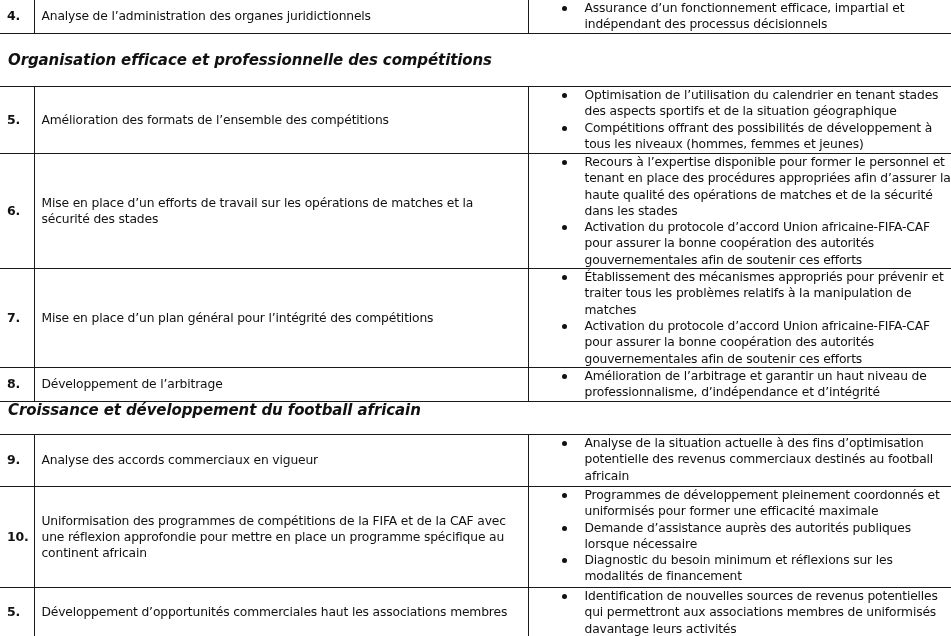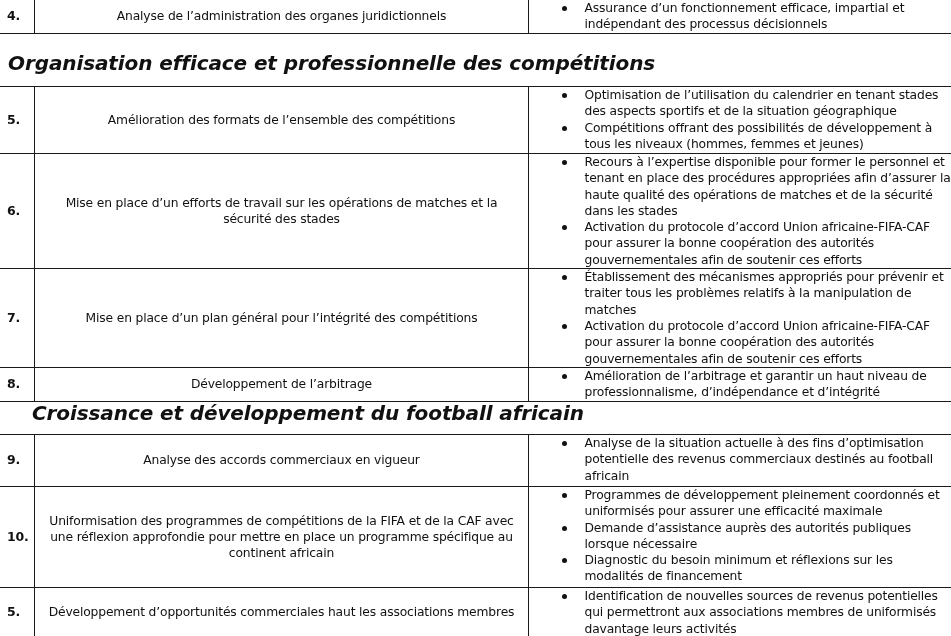--- a/index.html
+++ b/index.html
@@ -31,21 +31,20 @@
       border-right: 1.5px solid #1a1a1a;
       font-weight: bold;
       padding-left: 7px;
       font-size: 12.5px;
     }
     .tbl td.desc {
       width: 494px;
       border-right: 1.5px solid #1a1a1a;
       padding-left: 7px;
       padding-right: 6px;
-      text-align: center;
     }
     .tbl td.outcomes {
       vertical-align: top;
       padding-top: 0px;
     }
     .tbl tr + tr td { border-top: none; }
 
     ul.bullets { list-style: none; }
     ul.bullets li {
       position: relative;
@@ -58,21 +57,21 @@
       width: 5px; height: 5px;
       border-radius: 50%;
       background: #111111;
     }
 
     .section-heading {
       position: absolute;
       left: 8px;
       font-weight: bold;
       font-style: italic;
-      font-size: 20px;
+      font-size: 15px;
       letter-spacing: -0.1px;
       color: #111111;
     }
   </style>
 </head>
 <body>
 
 <div id="page">
 
   <table class="tbl" style="top:-1px;">
@@ -128,39 +127,39 @@
       <td class="desc">Développement de l’arbitrage</td>
       <td class="outcomes">
         <ul class="bullets">
           <li><span class="dot"></span><span>Amélioration de l’arbitrage et garantir un haut niveau de professionnalisme, d’indépendance et d’intégrité</span></li>
         </ul>
       </td>
     </tr>
   </tbody>
     </table>
 
-  <div class="section-heading" style="top:401px;margin-left:24px;">Croissance et développement du football africain</div>
+  <div class="section-heading" style="top:401px;">Croissance et développement du football africain</div>
 
   <table class="tbl" style="top:434px;">
     <tbody>
         <tr style="height:52px;">
       <td class="num">9.</td>
       <td class="desc">Analyse des accords commerciaux en vigueur</td>
       <td class="outcomes">
         <ul class="bullets">
           <li><span class="dot"></span><span>Analyse de la situation actuelle à des fins d’optimisation potentielle des revenus commerciaux destinés au football africain</span></li>
         </ul>
       </td>
     </tr>
     <tr style="height:101px;">
       <td class="num">10.</td>
       <td class="desc">Uniformisation des programmes de compétitions de la FIFA et de la CAF avec une réflexion approfondie pour mettre en place un programme spécifique au continent africain</td>
       <td class="outcomes">
         <ul class="bullets">
-          <li><span class="dot"></span><span>Programmes de développement pleinement coordonnés et uniformisés pour assurer une efficacité maximale</span></li>
+          <li><span class="dot"></span><span>Programmes de développement pleinement coordonnés et uniformisés pour former une efficacité maximale</span></li>
           <li><span class="dot"></span><span>Demande d’assistance auprès des autorités publiques lorsque nécessaire</span></li>
           <li><span class="dot"></span><span>Diagnostic du besoin minimum et réflexions sur les modalités de financement</span></li>
         </ul>
       </td>
     </tr>
     <tr style="height:48px;">
       <td class="num">5.</td>
       <td class="desc">Développement d’opportunités commerciales haut les associations membres</td>
       <td class="outcomes">
         <ul class="bullets">

